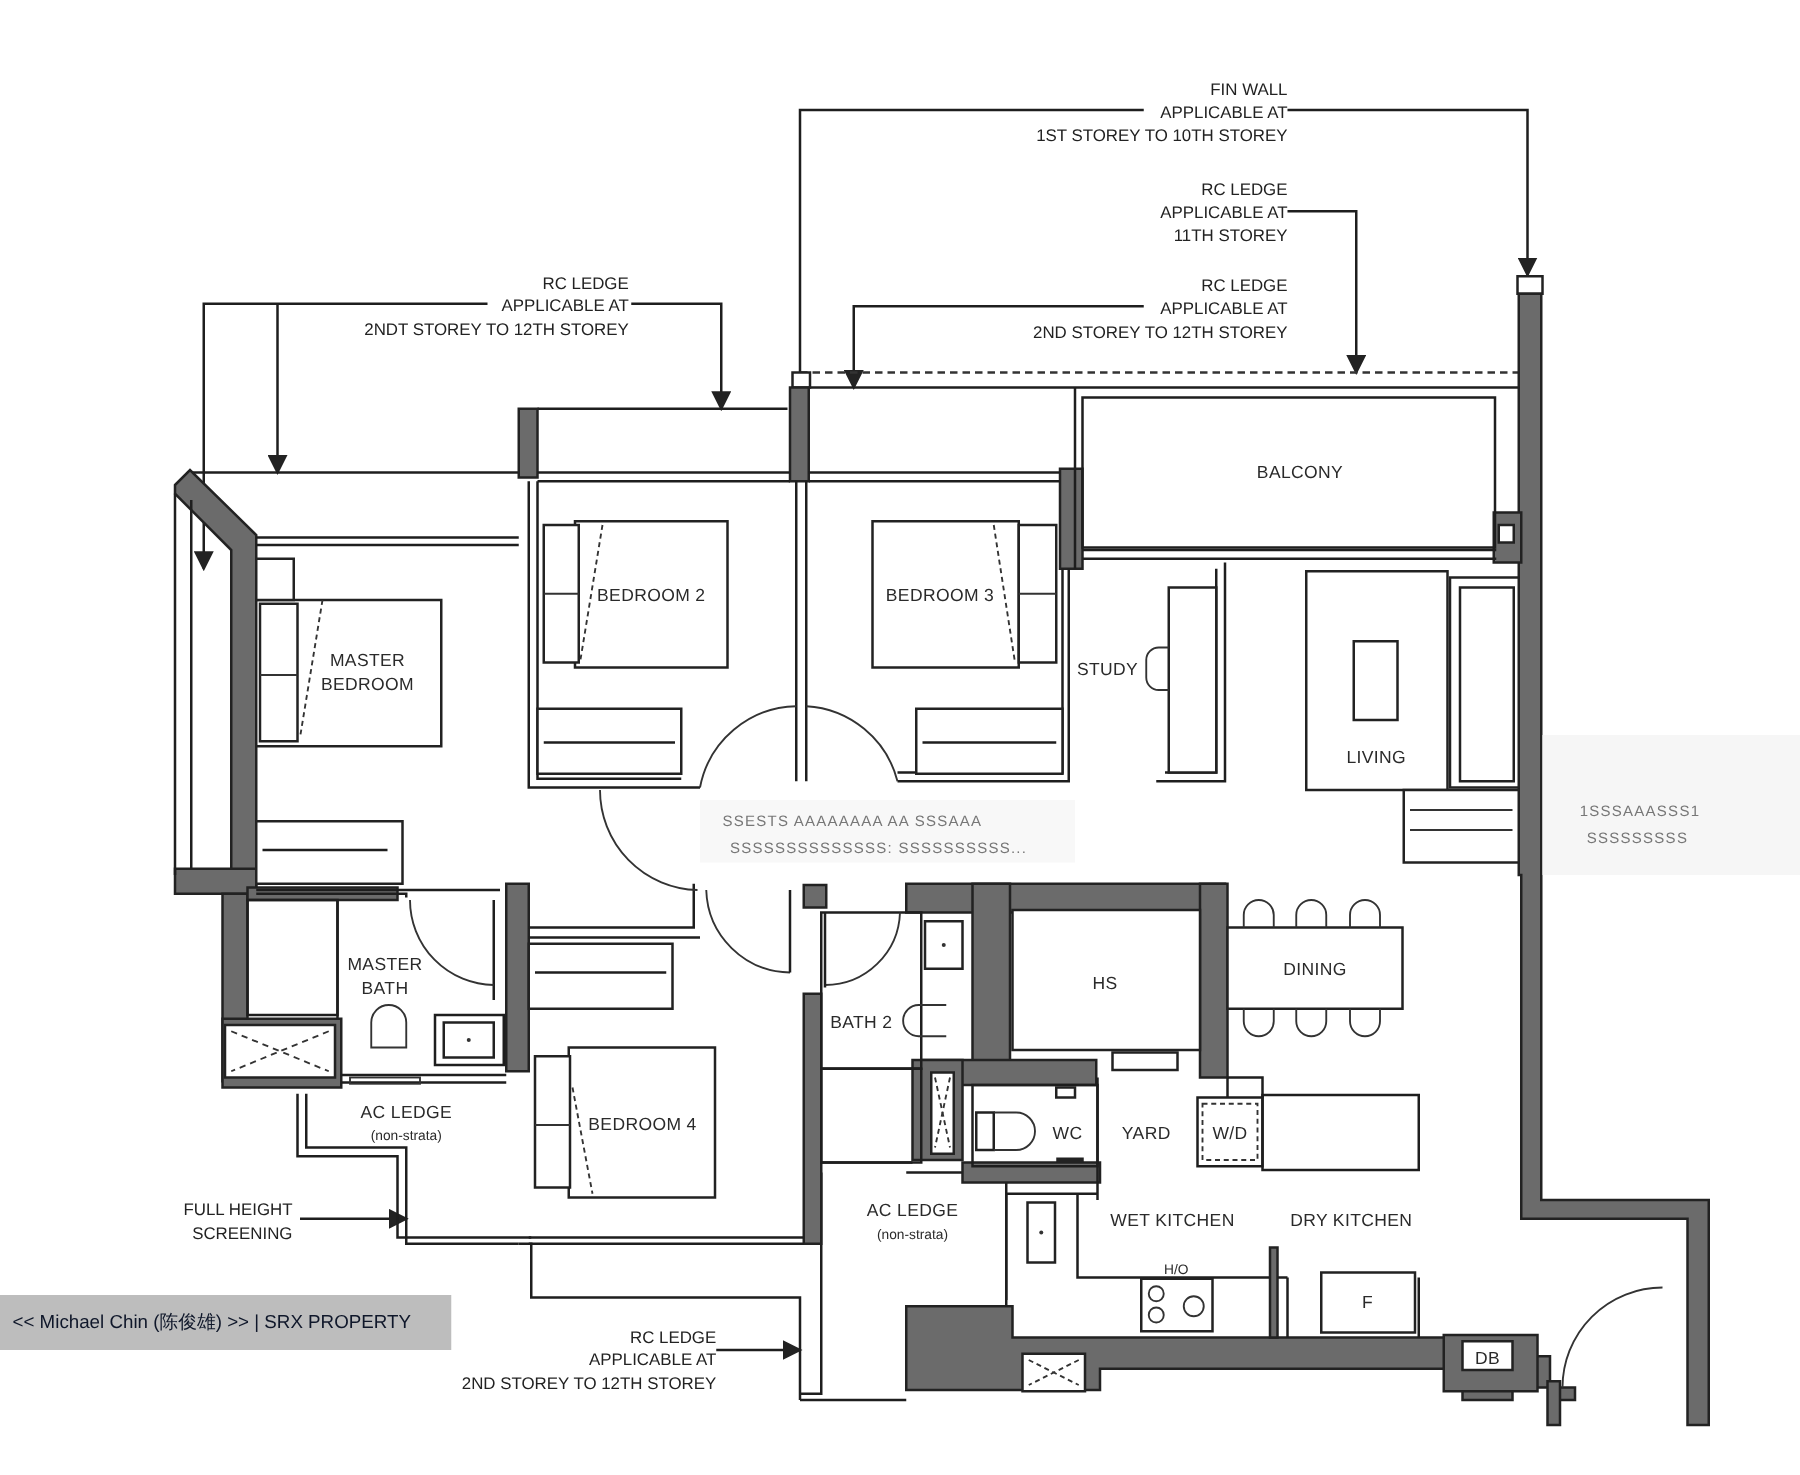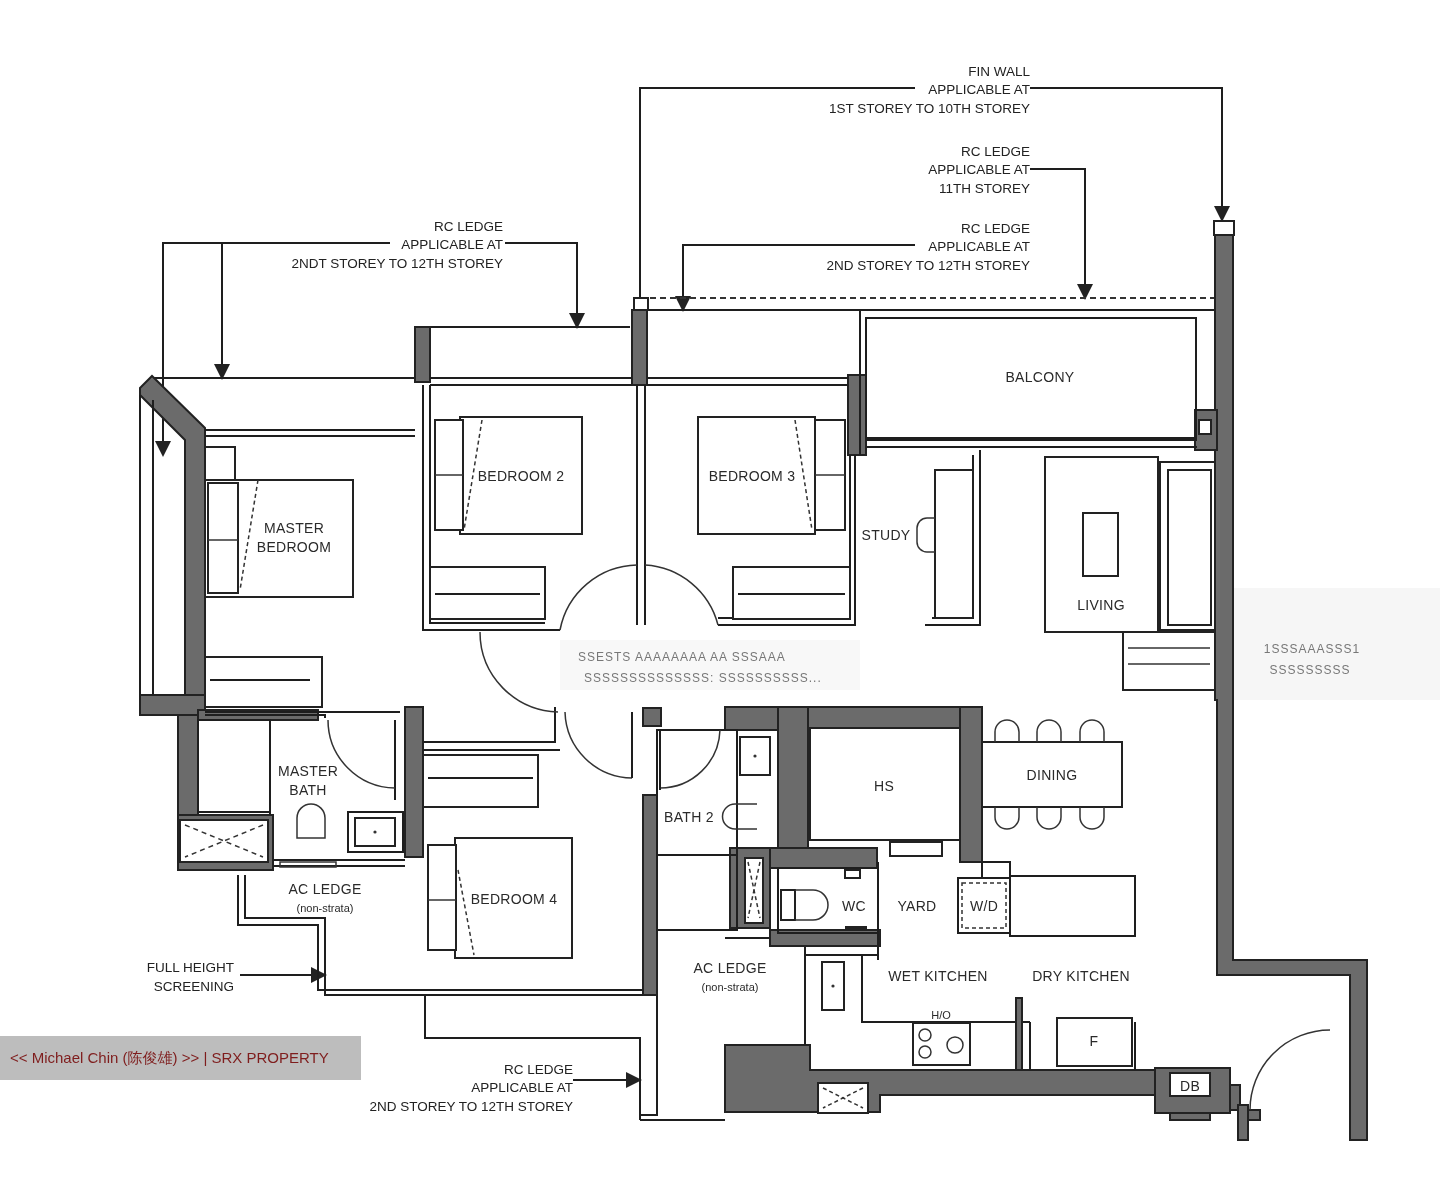--- a/index.html
+++ b/index.html
@@ -10,21 +10,21 @@
   .thin { fill: none; stroke: #333; stroke-width: 1.5; }
   .dash { fill: none; stroke: #333; stroke-width: 2; stroke-dasharray: 6 4; }
   .door { fill: none; stroke: #333; stroke-width: 1.5; }
   .furn { fill: #fff; stroke: #222; stroke-width: 2; }
   .lbl { font-family: "Liberation Sans", sans-serif; font-size: 14px; fill: #2a2a2a; letter-spacing: 0.3px; }
   .lbl-sm { font-family: "Liberation Sans", sans-serif; font-size: 11px; fill: #2a2a2a; }
   .note { font-family: "Liberation Sans", sans-serif; font-size: 13.5px; fill: #222; }
   .blur { font-family: "Liberation Sans", sans-serif; font-size: 12px; fill: #777; letter-spacing: 1px; }
   .watermark {
     position: absolute; left: 0; top: 1036px; width: 361px; height: 44px;
-    background: #bdbdbd; color: #7f1d1d; font-size: 15px; line-height: 44px;
+    background: #bdbdbd; color: #0f172a; font-size: 15px; line-height: 44px;
     padding-left: 10px; box-sizing: border-box; white-space: nowrap;
     font-family: "Liberation Sans", sans-serif;
   }
 </style>
 </head>
 <body>
 
 <svg id="plan" viewBox="0 0 1440 1180" xmlns="http://www.w3.org/2000/svg">
   <defs>
     <marker id="arr" markerWidth="8" markerHeight="8" refX="7" refY="4" orient="auto">

